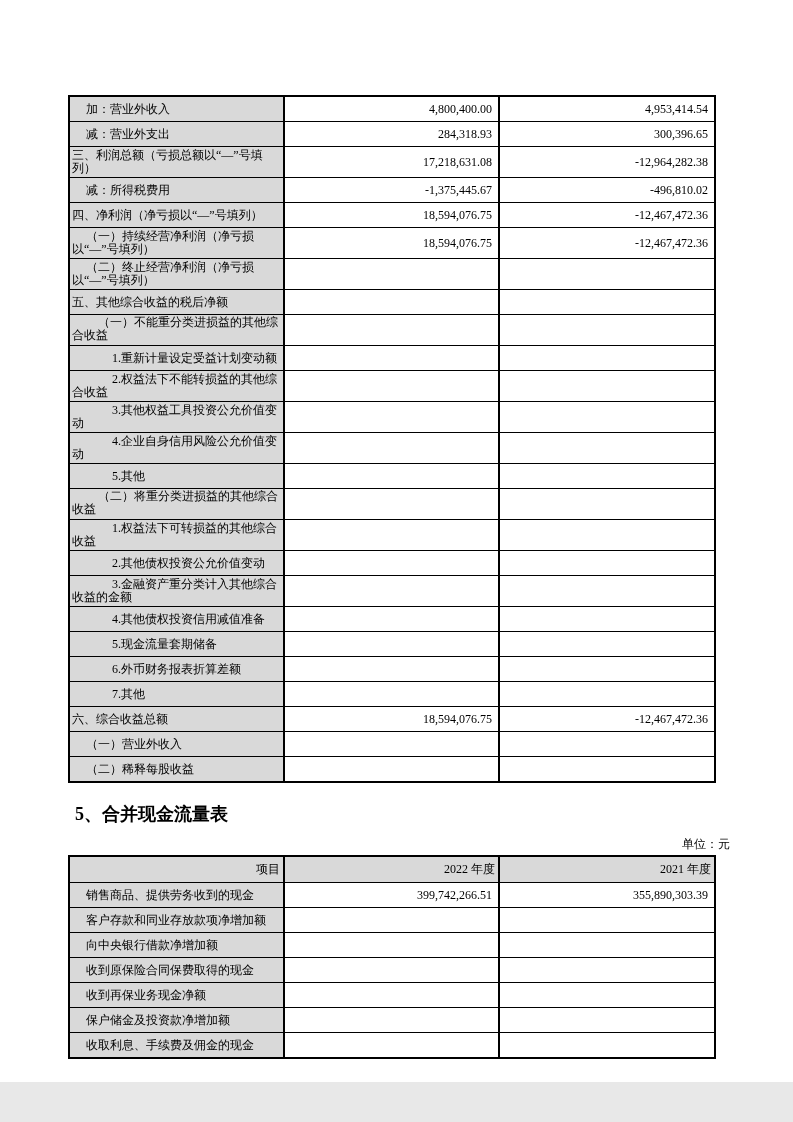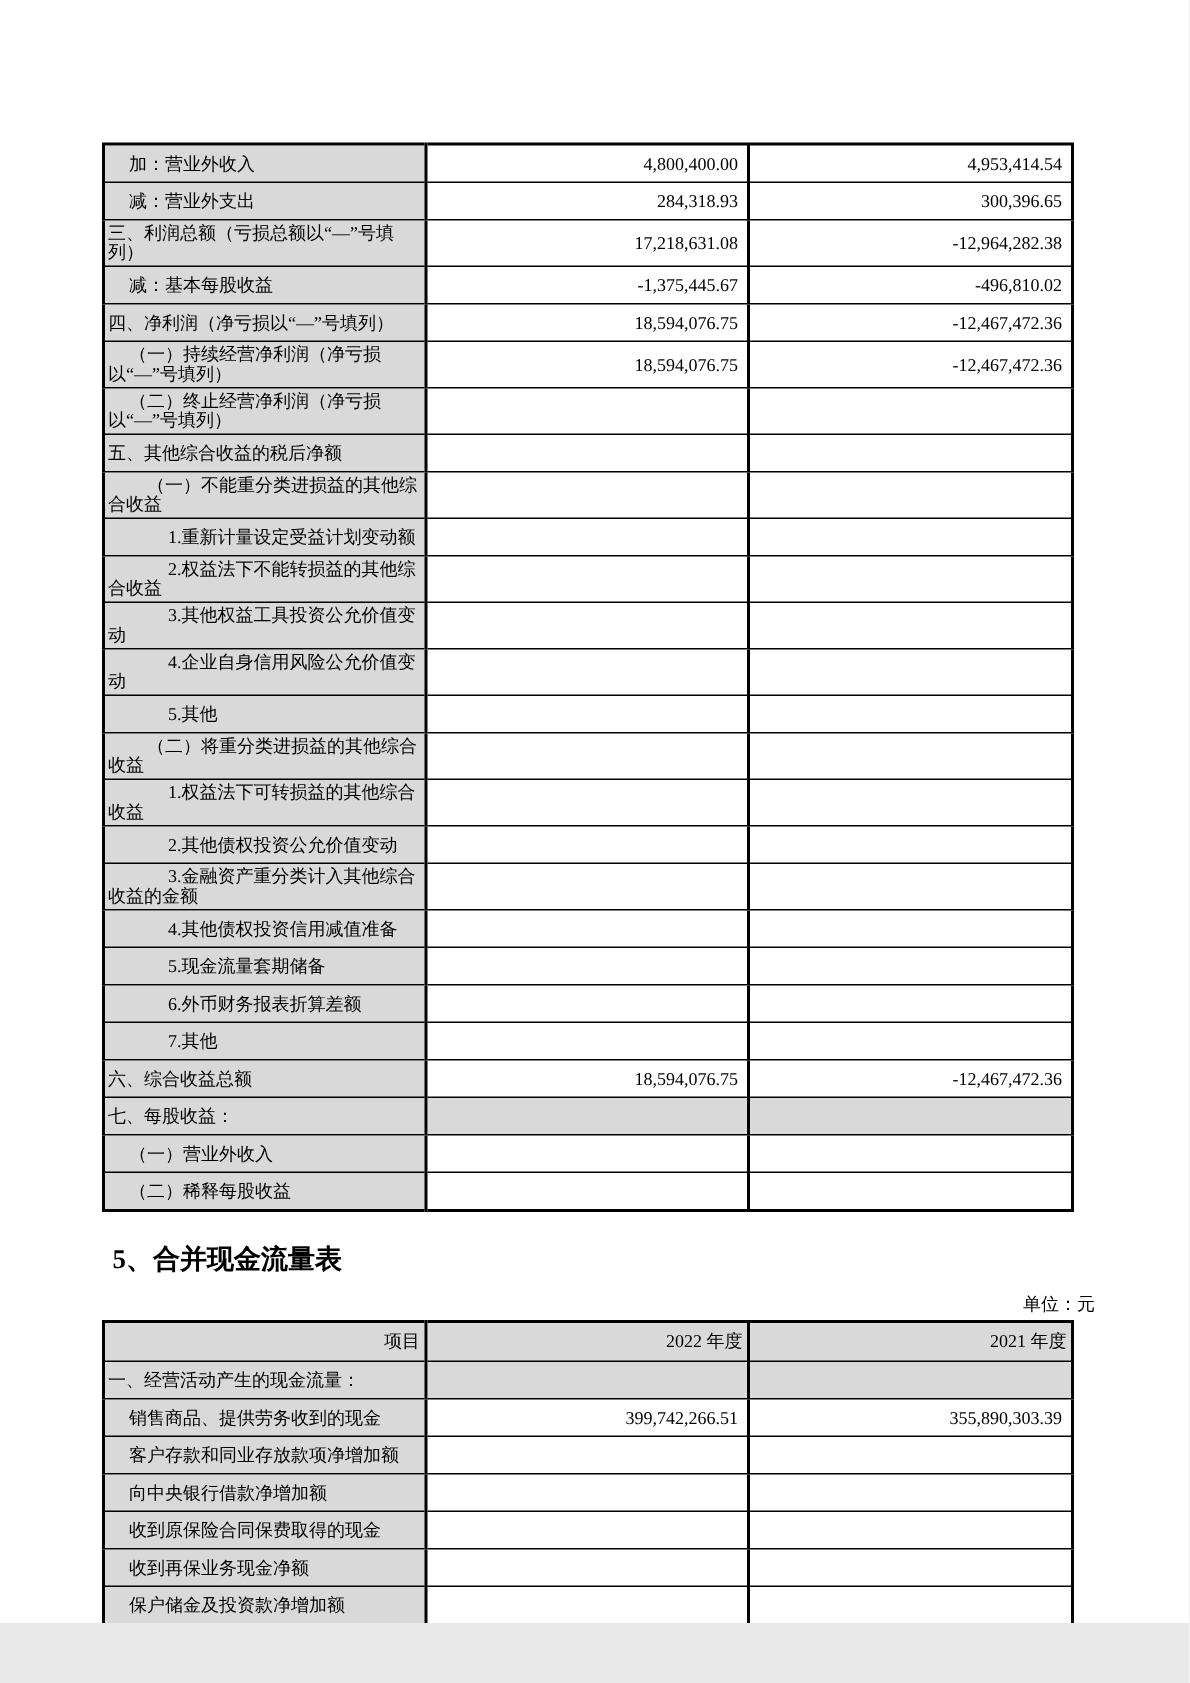--- a/index.html
+++ b/index.html
@@ -48,21 +48,21 @@
     text-align:left;
   }
   td.val{
     text-align:right;
     padding:2px 6px 2px 2px;
     font-size:12.5px;
     background:#ffffff;
   }
   td.val.shaded{background:#d9d9d9;}
   .ind1{text-indent:14px;}
-  .ind2{text-indent:26px;}
+  .ind2{text-indent:26px;font-family:Liberation Mono, monospace;}
   .ind3{text-indent:40px;}
   .section-title{
     font-weight:bold;
     font-size:18px;
     margin:22px 0 0 7px;
     line-height:18px;
   }
   .unit-label{
     text-align:right;
     font-size:12px;
@@ -93,21 +93,21 @@
             <td class="lbl ind1">减：营业外支出</td>
             <td class="val">284,318.93</td>
             <td class="val">300,396.65</td>
           </tr>
           <tr>
             <td class="lbl">三、利润总额（亏损总额以“—”号填列）</td>
             <td class="val">17,218,631.08</td>
             <td class="val">-12,964,282.38</td>
           </tr>
           <tr>
-            <td class="lbl ind1">减：基本每股收益</td>
+            <td class="lbl ind1">减：所得税费用</td>
             <td class="val">-1,375,445.67</td>
             <td class="val">-496,810.02</td>
           </tr>
           <tr>
             <td class="lbl">四、净利润（净亏损以“—”号填列）</td>
             <td class="val">18,594,076.75</td>
             <td class="val">-12,467,472.36</td>
           </tr>
           <tr>
             <td class="lbl ind1">（一）持续经营净利润（净亏损以“—”号填列）</td>
@@ -193,25 +193,20 @@
             <td class="lbl ind3">7.其他</td>
             <td class="val"></td>
             <td class="val"></td>
           </tr>
           <tr>
             <td class="lbl">六、综合收益总额</td>
             <td class="val">18,594,076.75</td>
             <td class="val">-12,467,472.36</td>
           </tr>
           <tr>
-            <td class="lbl">七、每股收益：</td>
-            <td class="val shaded"></td>
-            <td class="val shaded"></td>
-          </tr>
-          <tr>
             <td class="lbl ind1">（一）营业外收入</td>
             <td class="val"></td>
             <td class="val"></td>
           </tr>
           <tr>
             <td class="lbl ind1">（二）稀释每股收益</td>
             <td class="val"></td>
             <td class="val"></td>
           </tr>
         </tbody>
@@ -229,25 +224,20 @@
         </colgroup>
       <thead>
           <tr>
             <th>项目</th>
             <th>2022 年度</th>
             <th>2021 年度</th>
           </tr>
         </thead>
       <tbody>
           <tr>
-            <td class="lbl">一、经营活动产生的现金流量：</td>
-            <td class="val shaded"></td>
-            <td class="val shaded"></td>
-          </tr>
-          <tr>
             <td class="lbl ind1">销售商品、提供劳务收到的现金</td>
             <td class="val">399,742,266.51</td>
             <td class="val">355,890,303.39</td>
           </tr>
           <tr>
             <td class="lbl ind1">客户存款和同业存放款项净增加额</td>
             <td class="val"></td>
             <td class="val"></td>
           </tr>
           <tr>

